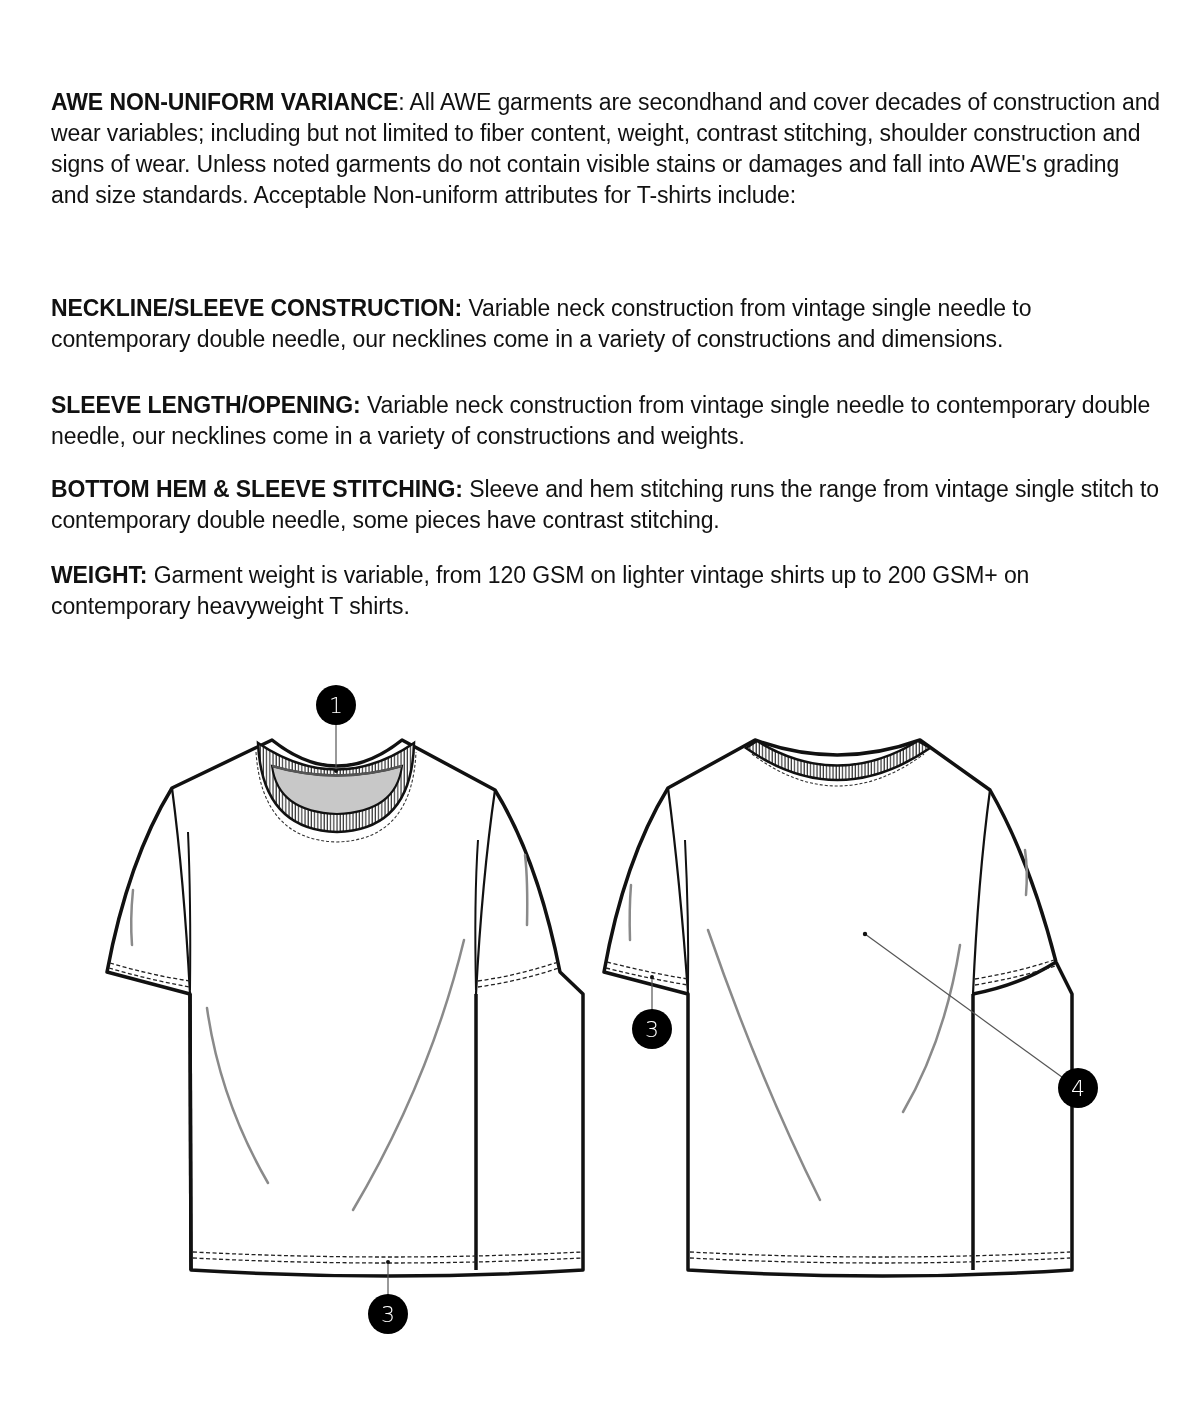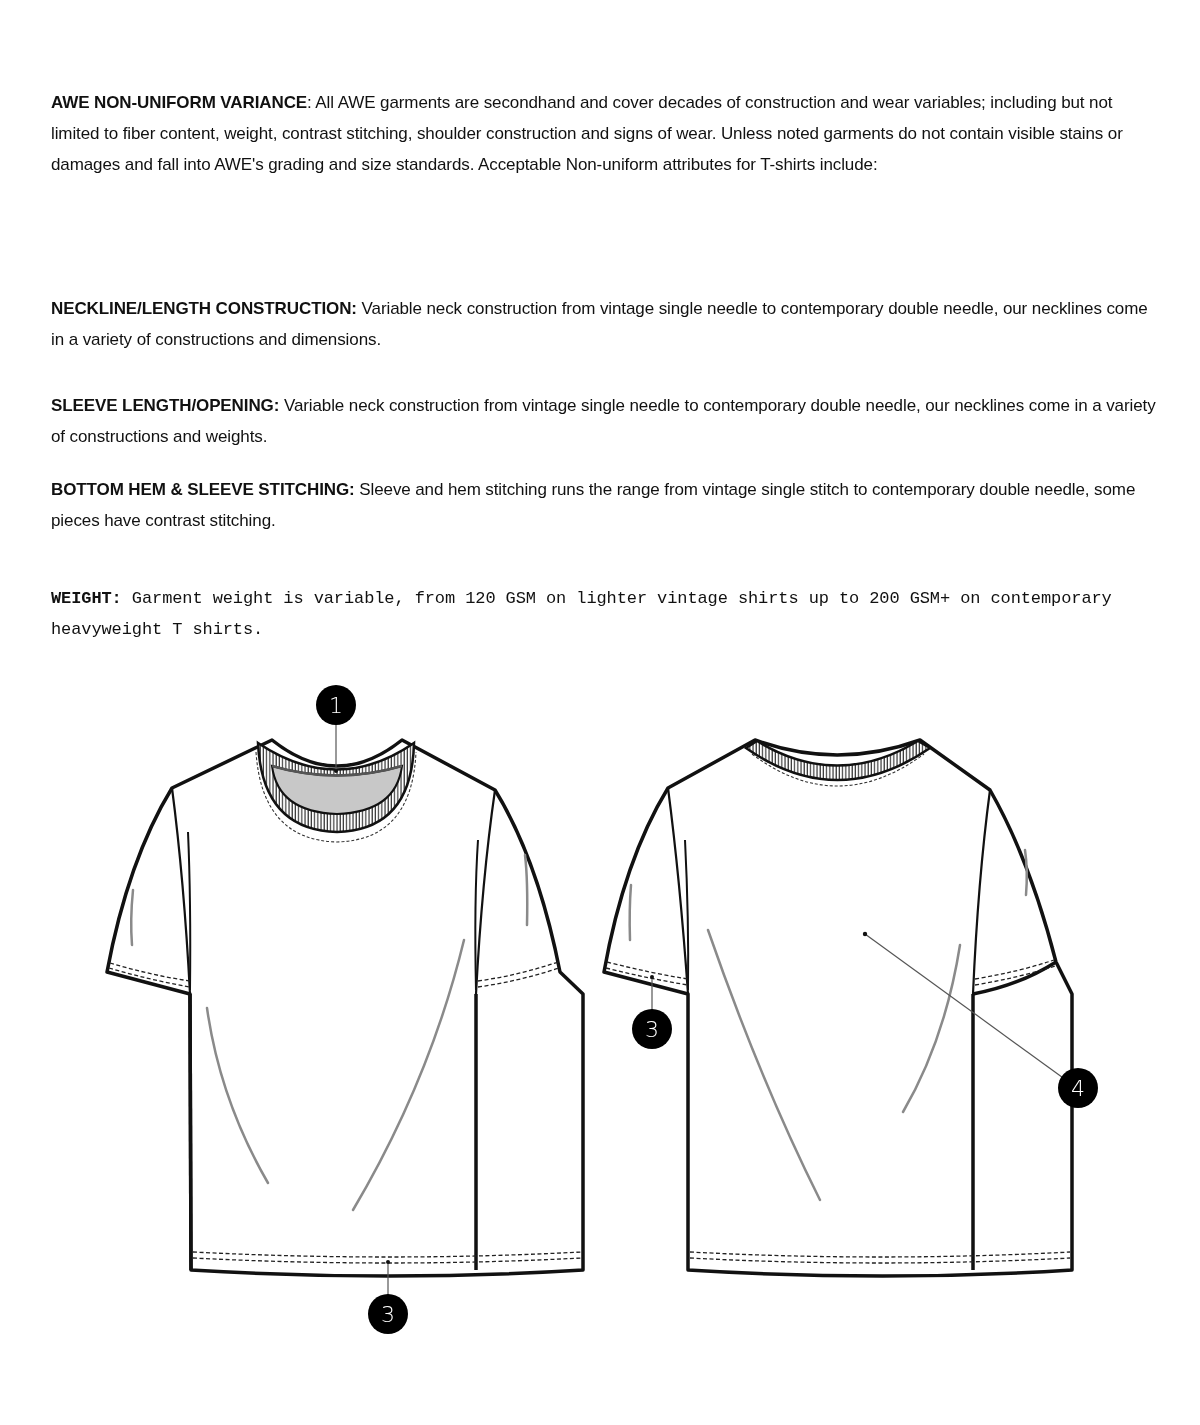--- a/index.html
+++ b/index.html
@@ -12,32 +12,32 @@
       height: 1425px;
       position: relative;
       overflow: hidden;
       font-family: "Liberation Sans", sans-serif;
       color: #111111;
     }
     .text-block {
       position: absolute;
       left: 51px;
       width: 1110px;
-      font-size: 17px;
+      font-size: 23px;
       line-height: 31px;
       letter-spacing: -0.1px;
     }
     .text-block .label {
       font-weight: bold;
     }
     #intro { top: 87px; }
     #neckline { top: 293px; }
     #sleeve { top: 390px; }
     #hem { top: 474px; }
-    #weight { top: 583px; font-family: Liberation Mono, monospace; }
+    #weight { top: 560px; }
 
     .illustration {
       position: absolute;
       left: 0;
       top: 660px;
       width: 1200px;
       height: 765px;
     }
     .marker-num {
       font-family: "DejaVu Sans", sans-serif;
@@ -47,21 +47,21 @@
     }
   </style>
 </head>
 <body>
 
 <div class="text-block" id="intro">
   <span class="label">AWE NON-UNIFORM VARIANCE</span><span>:</span><span> All AWE garments are secondhand and cover decades of construction and wear variables; including but not limited to fiber content, weight, contrast stitching, shoulder construction and signs of wear. Unless noted garments do not contain visible stains or damages and fall into AWE's grading and size standards. Acceptable Non-uniform attributes for T-shirts include:</span>
 </div>
 
 <div class="text-block" id="neckline">
-  <span class="label">NECKLINE/LENGTH CONSTRUCTION:</span><span> Variable neck construction from vintage single needle to contemporary double needle, our necklines come in a variety of constructions and dimensions.</span>
+  <span class="label">NECKLINE/SLEEVE CONSTRUCTION:</span><span> Variable neck construction from vintage single needle to contemporary double needle, our necklines come in a variety of constructions and dimensions.</span>
 </div>
 
 <div class="text-block" id="sleeve">
   <span class="label">SLEEVE LENGTH/OPENING:</span><span> Variable neck construction from vintage single needle to contemporary double needle, our necklines come in a variety of constructions and weights.</span>
 </div>
 
 <div class="text-block" id="hem">
   <span class="label">BOTTOM HEM &amp; SLEEVE STITCHING:</span><span> Sleeve and hem stitching runs the range from vintage single stitch to contemporary double needle, some pieces have contrast stitching.</span>
 </div>
 

